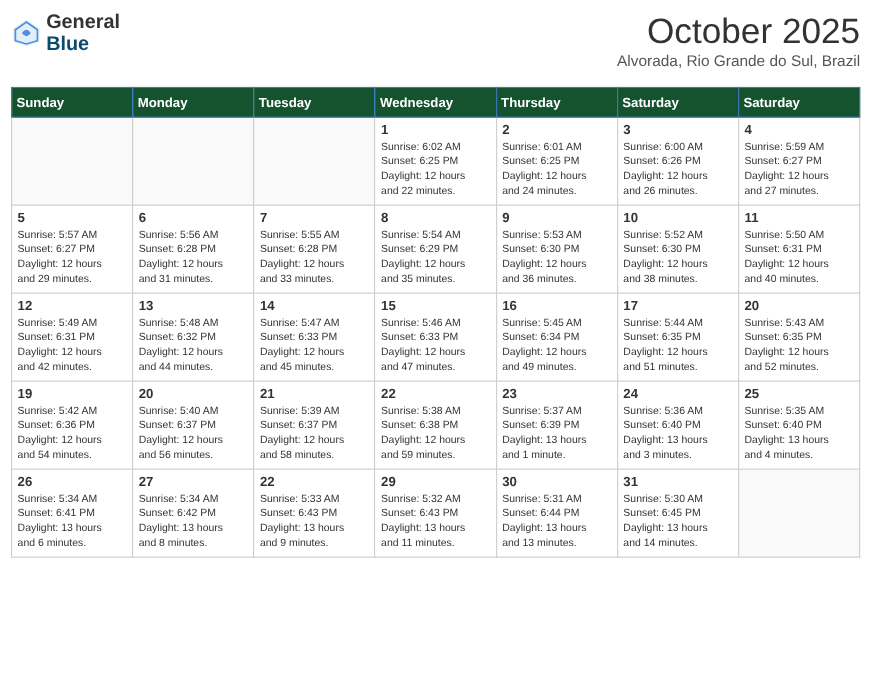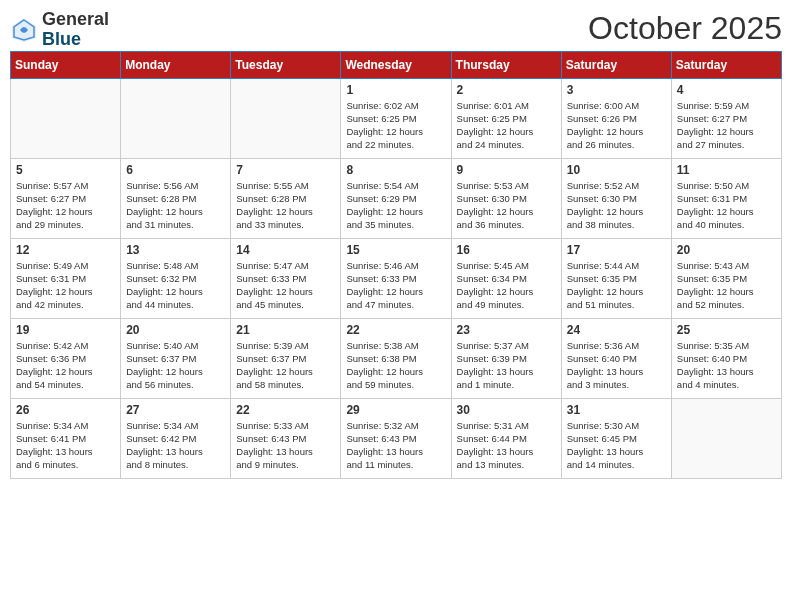--- a/index.html
+++ b/index.html
@@ -7,21 +7,21 @@
       font-family: Arial, sans-serif;
       background: #fff;
       width: 792px;
       min-height: 612px;
       padding: 10px;
     }
     .header {
       display: flex;
       justify-content: space-between;
       align-items: flex-start;
-      margin-bottom: 1px;
+      margin-bottom: 16px;
     }
     .logo {
       display: flex;
       align-items: center;
       gap: 4px;
     }
     .logo-text {
       font-size: 18px;
       font-weight: bold;
       line-height: 1.1;
@@ -44,21 +44,21 @@
     .location {
       font-size: 14px;
       color: #555;
     }
     .calendar {
       width: 100%;
       border-collapse: collapse;
       border: 1px solid #ccc;
     }
     .calendar th {
-      background-color: #b91c1c;
+      background-color: #14532d;
       color: #fff;
       font-size: 12px;
       font-weight: bold;
       padding: 6px 4px;
       text-align: left;
       border: 1px solid #3a7abf;
     }
     .calendar td {
       border: 1px solid #ccc;
       vertical-align: top;
@@ -93,20 +93,21 @@
       <polygon points="14,4 24,11 24,21 14,24 4,21 4,11" fill="none" stroke="#4a90d9" stroke-width="1.5"></polygon>
       <path d="M10,14 Q14,8 18,14 Q14,20 10,14Z" fill="#4a90d9"></path>
     </svg>
     <div class="logo-text">
       <span class="logo-general">General</span><br>
       <span class="logo-blue">Blue</span>
     </div>
   </div>
   <div class="title-block">
     <div class="month-title">October 2025</div>
+    <div class="location">Alvorada, Rio Grande do Sul, Brazil</div>
   </div>
 </div>
 
 <table class="calendar">
   <thead>
     <tr>
     <th>Sunday</th>
         <th>Monday</th>
         <th>Tuesday</th>
         <th>Wednesday</th>

